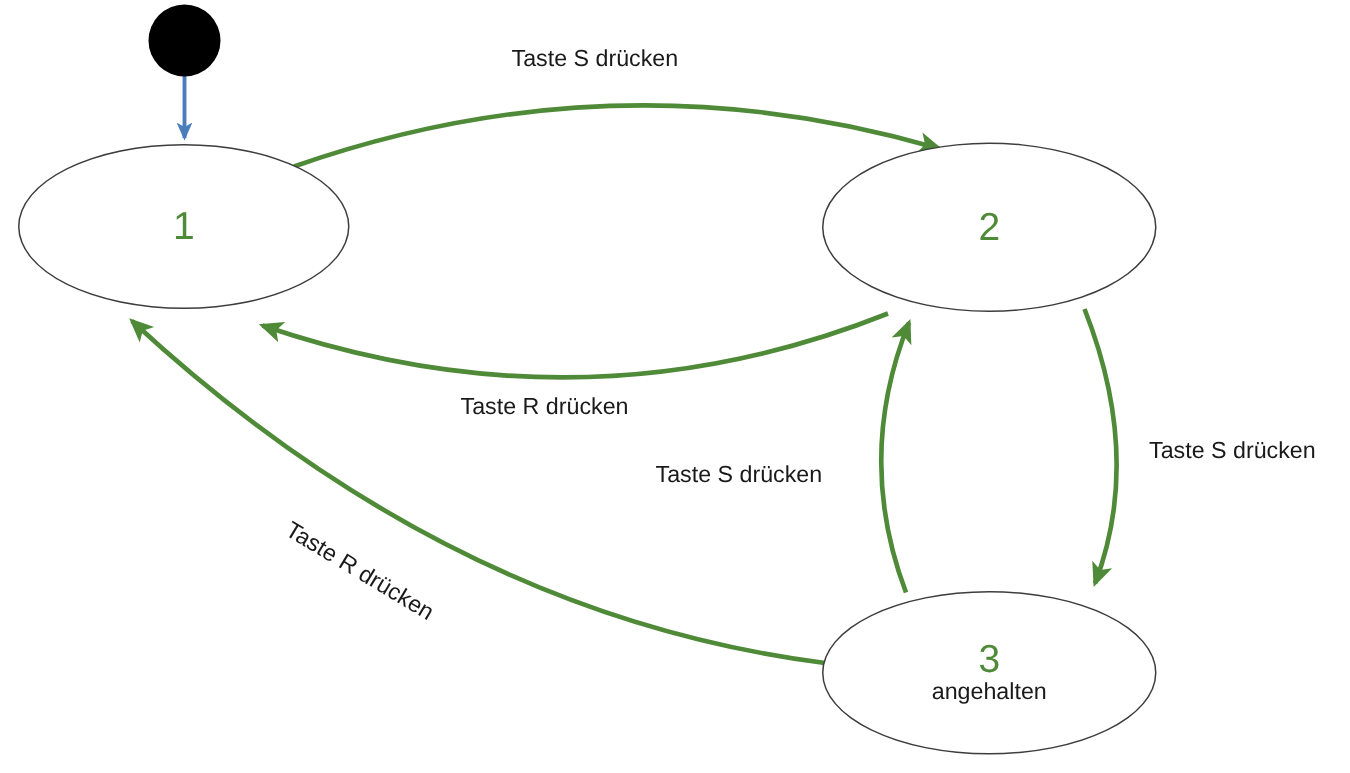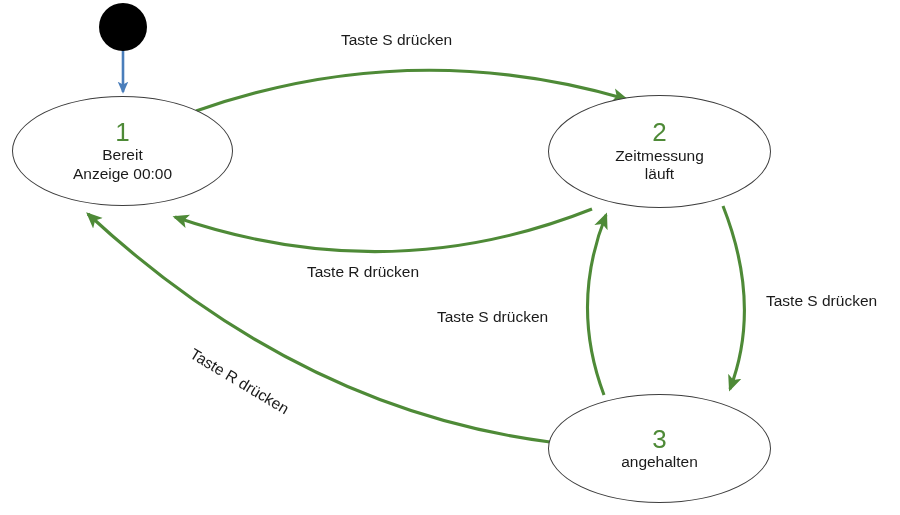--- a/index.html
+++ b/index.html
@@ -105,28 +105,24 @@
 
     <path d="M 604 395 Q 570 305 606 215" fill="none" stroke="#4E8A37" stroke-width="3.1" marker-end="url(#arrow-green)"></path>
 
     <path d="M 550 442 Q 300 410 88 214" fill="none" stroke="#4E8A37" stroke-width="3.1" marker-end="url(#arrow-green)"></path>
   </svg>
 
   <div id="initial-node"></div>
 
   <div class="state-node" id="state-1">
     <div class="state-id">1</div>
-    <div class="state-label">Bereit
-Anzeige 00:00</div>
   </div>
 
   <div class="state-node" id="state-2">
     <div class="state-id">2</div>
-    <div class="state-label">Zeitmessung
-läuft</div>
   </div>
 
   <div class="state-node" id="state-3">
     <div class="state-id">3</div>
     <div class="state-label">angehalten</div>
   </div>
 
   <div class="edge-label" id="label-s1-to-s2">Taste S drücken</div>
 
   <div class="edge-label" id="label-s2-to-s1">Taste R drücken</div>

